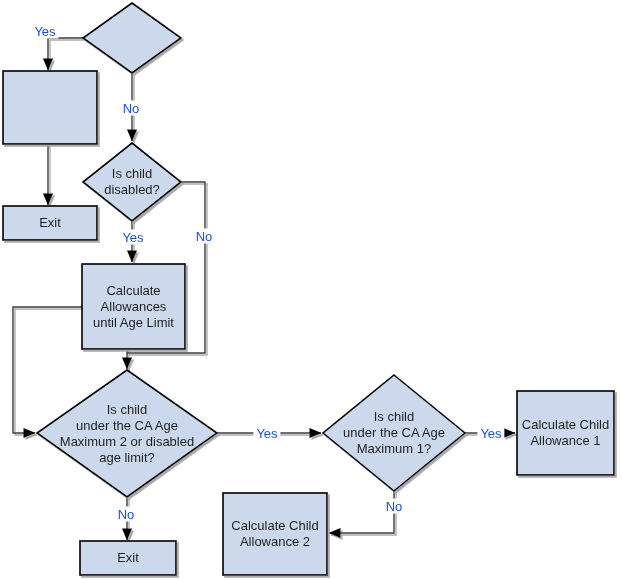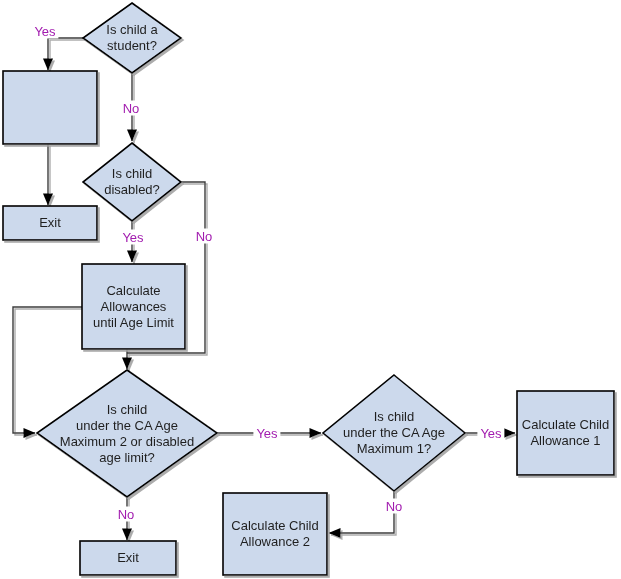--- a/index.html
+++ b/index.html
@@ -32,21 +32,21 @@
     color: #1f1f1f;
     pointer-events: none;
   }
   .elabel {
     position: absolute;
     transform: translate(-50%, -50%);
     background: #ffffff;
     padding: 0 3px;
     font-size: 13px;
     line-height: 15px;
-    color: #a21caf;
+    color: #1d4ed8;
     pointer-events: none;
   }
   .shape {
     fill: #ccd9ec;
     stroke: #000000;
     stroke-width: 1.6;
   }
   .conn {
     fill: none;
     stroke: #3c3c3c;
@@ -89,22 +89,20 @@
       <polygon class="shape" points="132,143 181,182 132,221 83,182"></polygon>
       <rect class="shape" x="82" y="264" width="103" height="85"></rect>
       <polygon class="shape" points="127,370 217,433 127,497 37,433"></polygon>
       <polygon class="shape" points="394,375 465,433 394,491 323,433"></polygon>
       <rect class="shape" x="517" y="391" width="97" height="84"></rect>
       <rect class="shape" x="223" y="493" width="104" height="82"></rect>
       <rect class="shape" x="80" y="541" width="96" height="34"></rect>
     </g>
   </svg>
 
-  <div class="nlabel" style="left:82px; top:13px; width:100px; height:50px;">Is child a
-student?</div>
   <div class="nlabel" style="left:3px; top:206px; width:94px; height:34px;">Exit</div>
   <div class="nlabel" style="left:82px; top:157px; width:100px; height:50px;">Is child
 disabled?</div>
   <div class="nlabel" style="left:82px; top:264px; width:103px; height:85px;text-align:center;">Calculate
 Allowances
 until Age Limit</div>
   <div class="nlabel" style="left:32px; top:394px; width:190px; height:80px;">Is child
 under the CA Age
 Maximum 2 or disabled
 age limit?</div>

